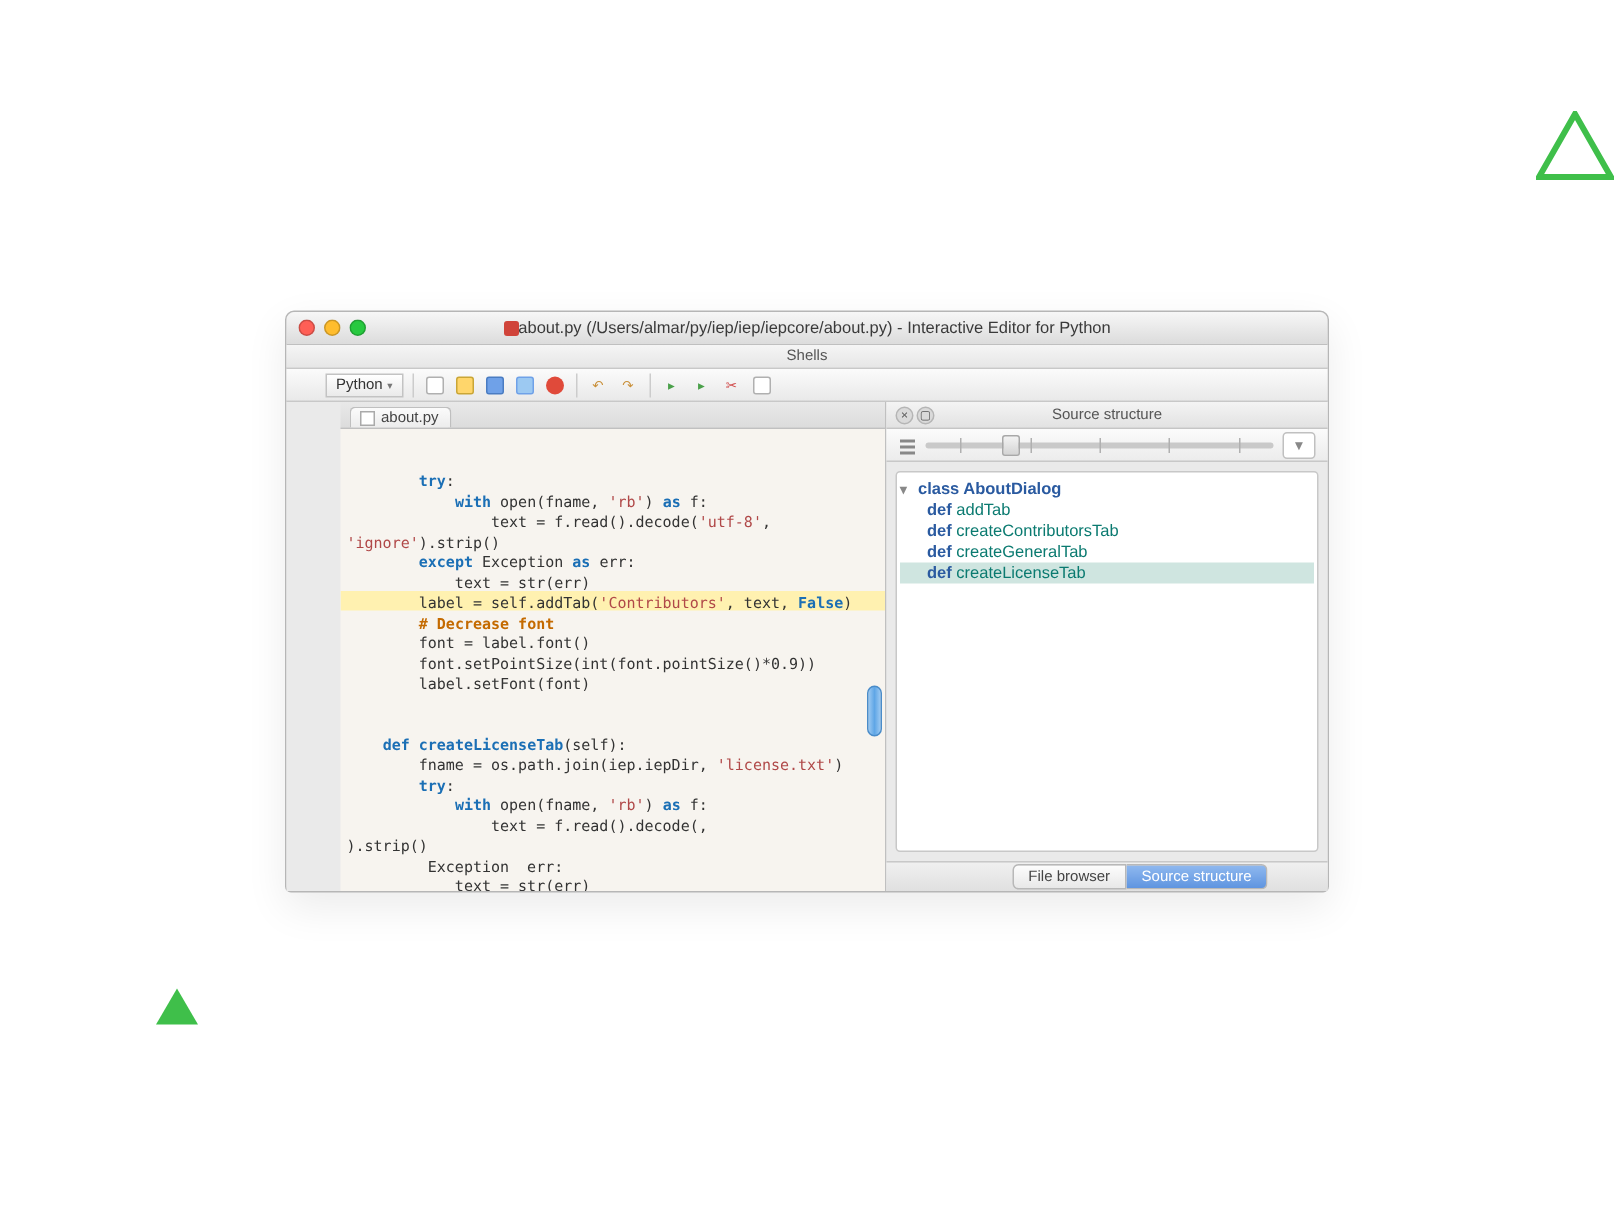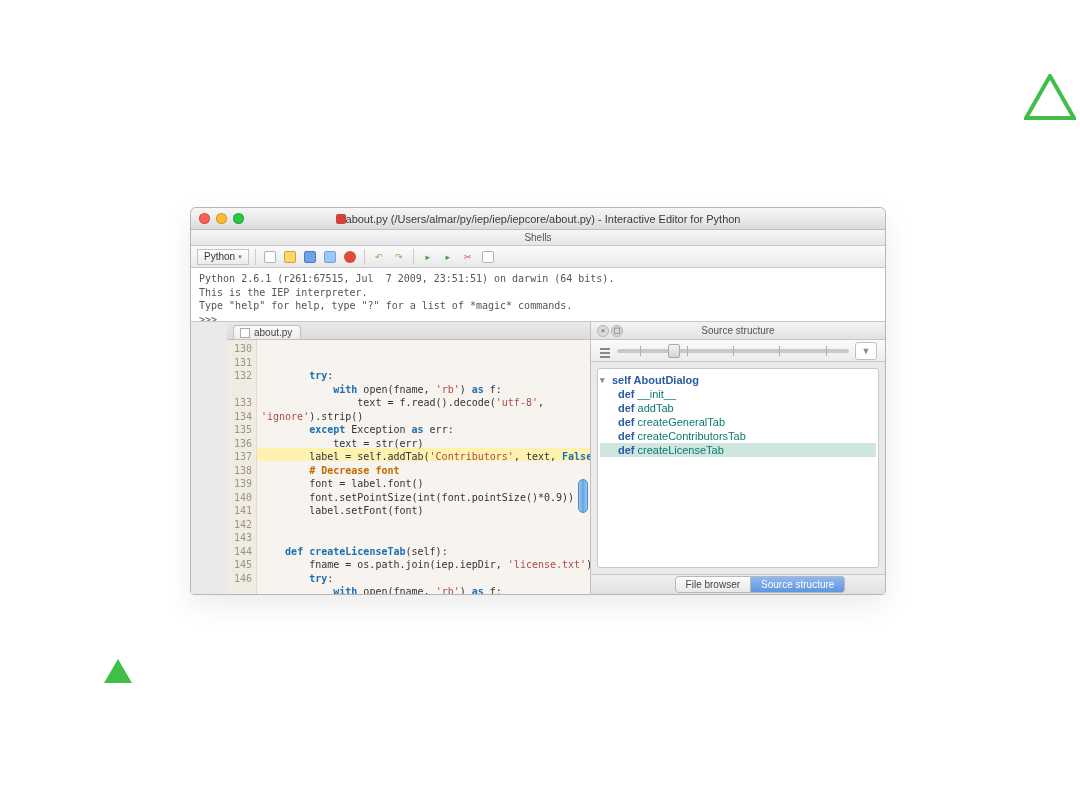--- a/index.html
+++ b/index.html
@@ -74,21 +74,21 @@
     height:16px; min-width:16px;
     display:flex; align-items:center; justify-content:center;
     border-radius:3px;
     font-size:9px;
   }
   .python-btn {
     background:linear-gradient(#fff,#eaeaea);
     border:1px solid #c3c3c3;
     padding:0 6px; height:16px;
     font-size:10px; color:#333;
-    display:flex; align-items:center; gap:3px;
+    display:flex; align-items:center; gap:3px;margin-left:20px;
   }
   .icon-sq { width:12px; height:12px; display:inline-block; border-radius:2px;}
   .shell-out {
     background:#fff;
     border-bottom:1px solid #c8c8c8;
     font-family: Menlo, Monaco, monospace;
     font-size:10px;
     color:#555;
     padding:4px 8px;
     line-height:1.35;
@@ -302,36 +302,31 @@
         <span style="color:#4aa04a;">▸</span>
       </div>
     <div class="tb-btn">
         <span style="color:#d04a4a;">✂</span>
       </div>
     <div class="tb-btn">
         <span class="icon-sq" style="background:#fff;border:1px solid #b0b0b0;"></span>
       </div>
   </div>
 
-  <div class="shell-out">Python 2.6.1 (r261:67515, Jul  7 2009, 23:51:51) on darwin (64 bits).
-This is the IEP interpreter.
-Type "help" for help, type "?" for a list of *magic* commands.
-&gt;&gt;&gt;</div>
 
   <div class="main-split">
 
     <div class="editor-pane">
       <div class="tabstrip">
         <div class="tab">
           <span class="fileico"></span>
           <span>about.py</span>
         </div>
       </div>
       <div class="code-area">
-        <div class="gutter" id="gutter">130<br>131<br>132<br><br>133<br>134<br>135<br>136<br>137<br>138<br>139<br>140<br>141<br>142<br>143<br>144<br>145<br>146<br><br>147<br>148<br>149<br></div>
         <div class="code-lines" id="codelines">
           <div class="hl" style="top: 108px;"></div><div class="code-text" id="codetext">        <span class="kw">try</span>:<br>            <span class="kw">with</span> open(fname, <span class="str">'rb'</span>) <span class="kw">as</span> f:<br>                text = f.read().decode(<span class="str">'utf-8'</span>,<br><span class="str">'ignore'</span>).strip()<br>        <span class="kw">except</span> Exception <span class="kw">as</span> err:<br>            text = str(err)<br>        label = self.addTab(<span class="str">'Contributors'</span>, text, <span class="bool">False</span>)<br>        <span class="cmt"># Decrease font</span><br>        font = label.font()<br>        font.setPointSize(int(font.pointSize()*0.9))<br>        label.setFont(font)<br><br><br>    <span class="kw">def</span> <span class="fn">createLicenseTab</span>(self):<br>        fname = os.path.join(iep.iepDir, <span class="str">'license.txt'</span>)<br>        <span class="kw">try</span>:<br>            <span class="kw">with</span> open(fname, <span class="str">'rb'</span>) <span class="kw">as</span> f:<br>                text = f.read().decode(,<br>).strip()<br>         Exception  err:<br>            text = str(err)<br>        label = self.addTab(, text, )<br></div>
         </div>
         <div class="vscroll">
           <div class="thumb"></div>
         </div>
       </div>
     </div>
 
     <div class="right-pane">
@@ -356,25 +351,24 @@
           <div class="tick" style="left:50%"></div>
             <div class="tick" style="left:70%"></div>
             <div class="tick" style="left:90%"></div>
           <div class="knob"></div>
         </div>
         <div class="filterbox">
           <span>▼</span>
         </div>
       </div>
       <div class="tree" id="tree">
-          <div class="tree-row cls"><span class="kw2">self</span> AboutDialog</div>
-          <div class="tree-row"><span class="kw2">def</span> __init__</div>
+          <div class="tree-row cls"><span class="kw2">class</span> AboutDialog</div>
           <div class="tree-row"><span class="kw2">def</span> addTab</div>
+          <div class="tree-row"><span class="kw2">def</span> createContributorsTab</div>
           <div class="tree-row"><span class="kw2">def</span> createGeneralTab</div>
-          <div class="tree-row"><span class="kw2">def</span> createContributorsTab</div>
           <div class="tree-row sel"><span class="kw2">def</span> createLicenseTab</div>
         </div>
       <div class="bottom-tabs">
         <div class="btab left">File browser</div>
         <div class="btab right">Source structure</div>
       </div>
     </div>
 
   </div>
 </div>

